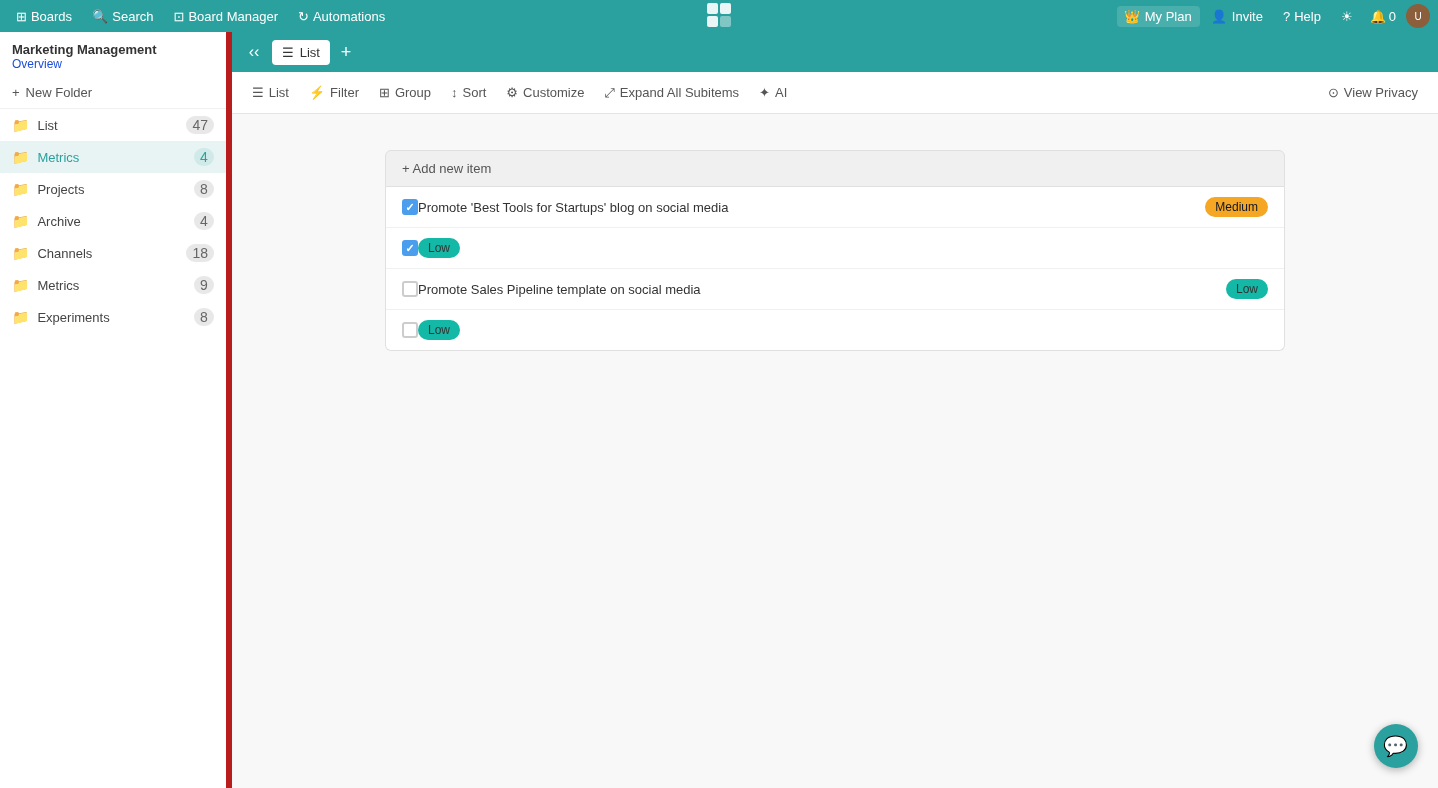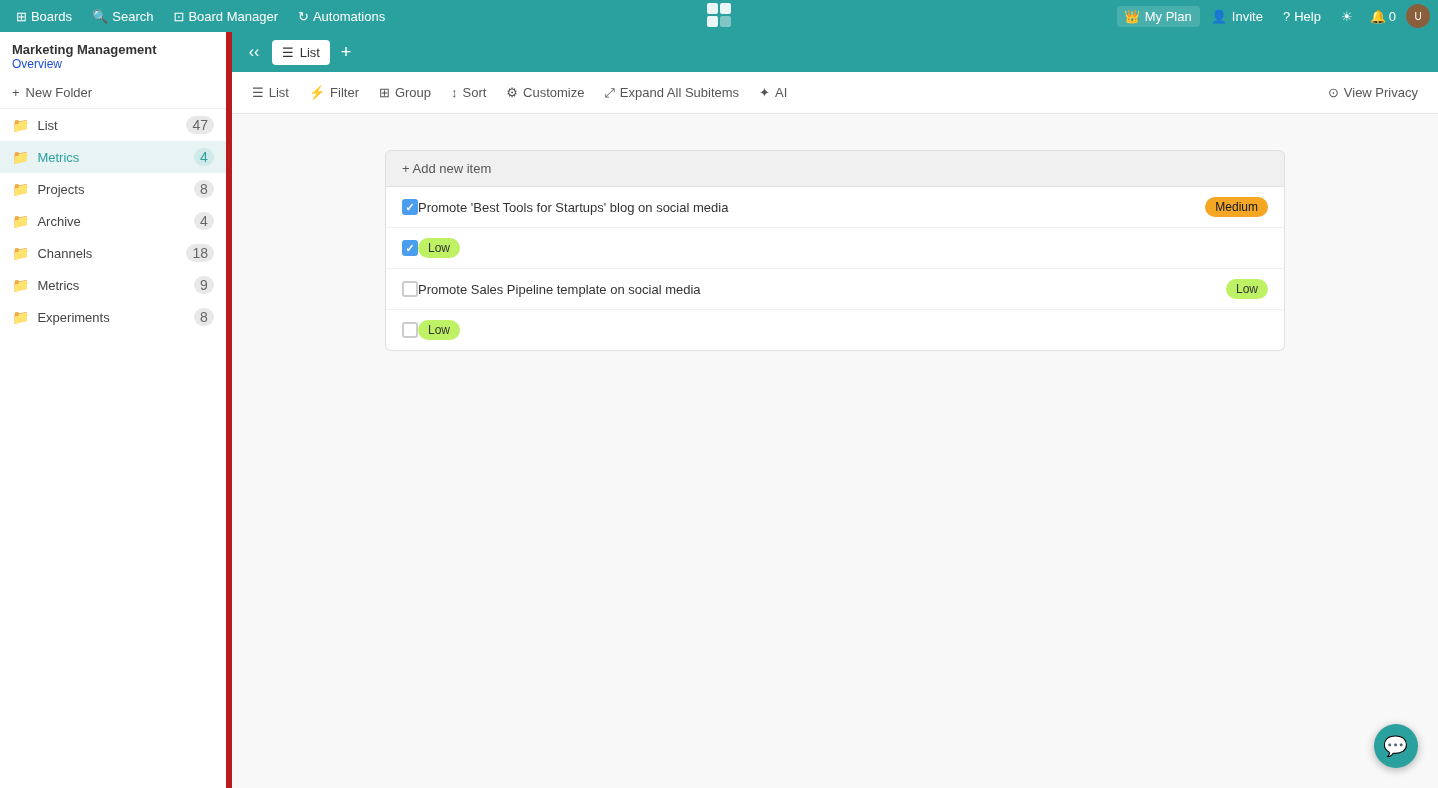--- a/index.html
+++ b/index.html
@@ -161,21 +161,21 @@
     }
     .checkbox.checked::after {
       content: '✓'; color: white; font-size: 11px; font-weight: bold;
     }
     .task-name { flex: 1; font-size: 13px; color: #333; }
     .priority-badge {
       padding: 3px 10px; border-radius: 20px; font-size: 12px; font-weight: 500;
       white-space: nowrap;
     }
     .priority-medium { background: #f5a623; color: #0f172a; }
-    .priority-low { background: #bef264; color: #333; }
+    .priority-low { background: #14b8a6; color: #333; }
 
     
     .chat-fab {
       position: fixed; bottom: 20px; right: 20px;
       width: 44px; height: 44px; border-radius: 50%;
       background: #2aa19e; display: flex; align-items: center; justify-content: center;
       cursor: pointer; box-shadow: 0 2px 8px rgba(0,0,0,0.3); color: white; font-size: 20px;
     }
   </style>
 </head>

